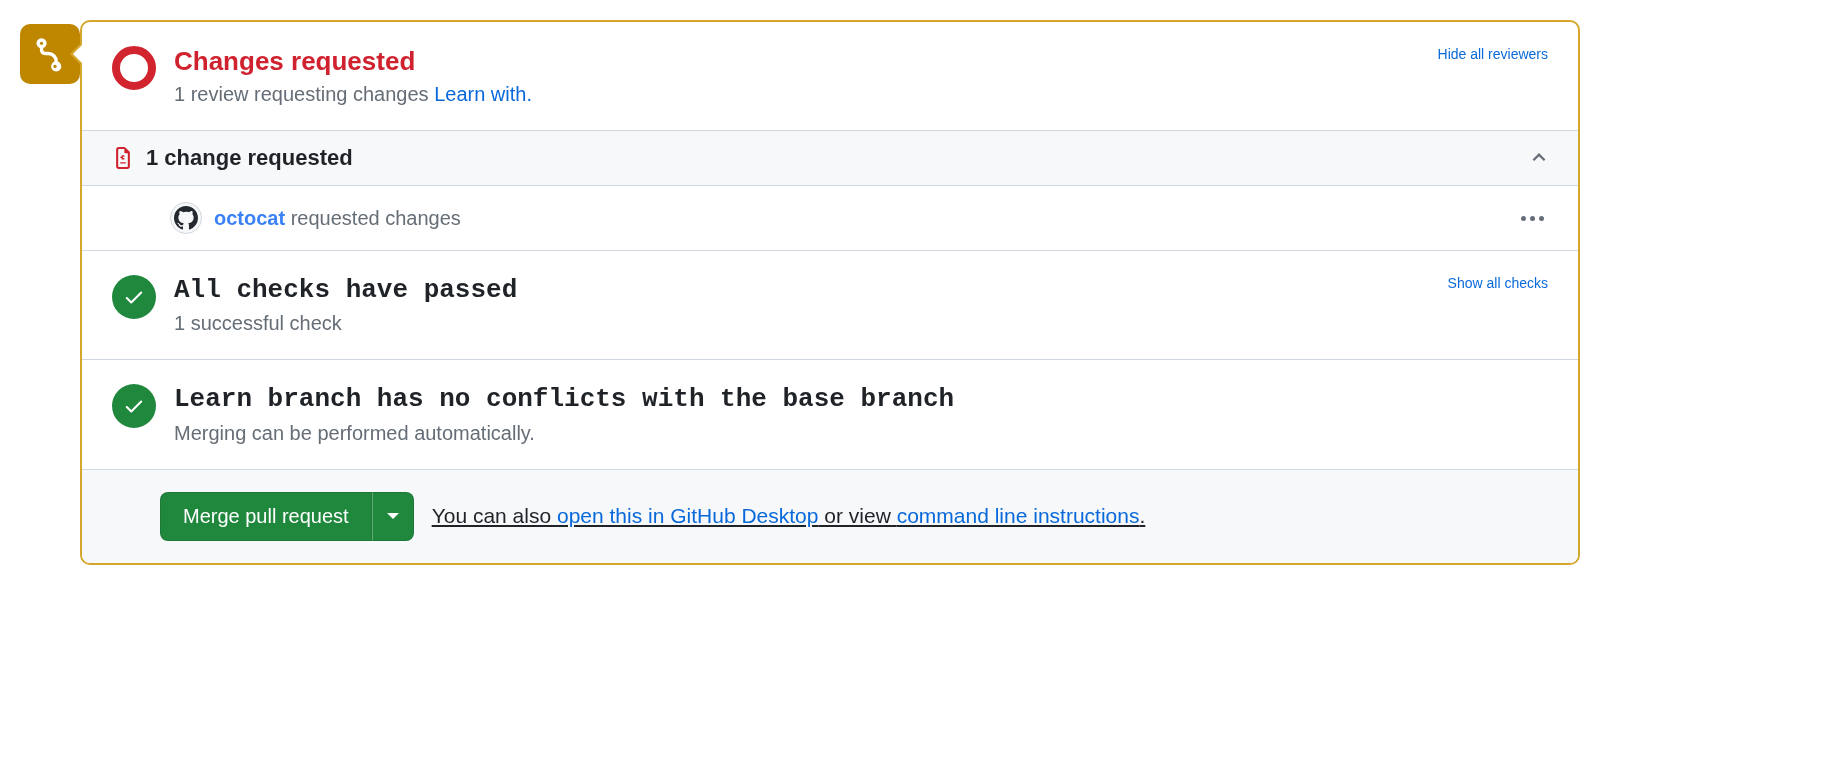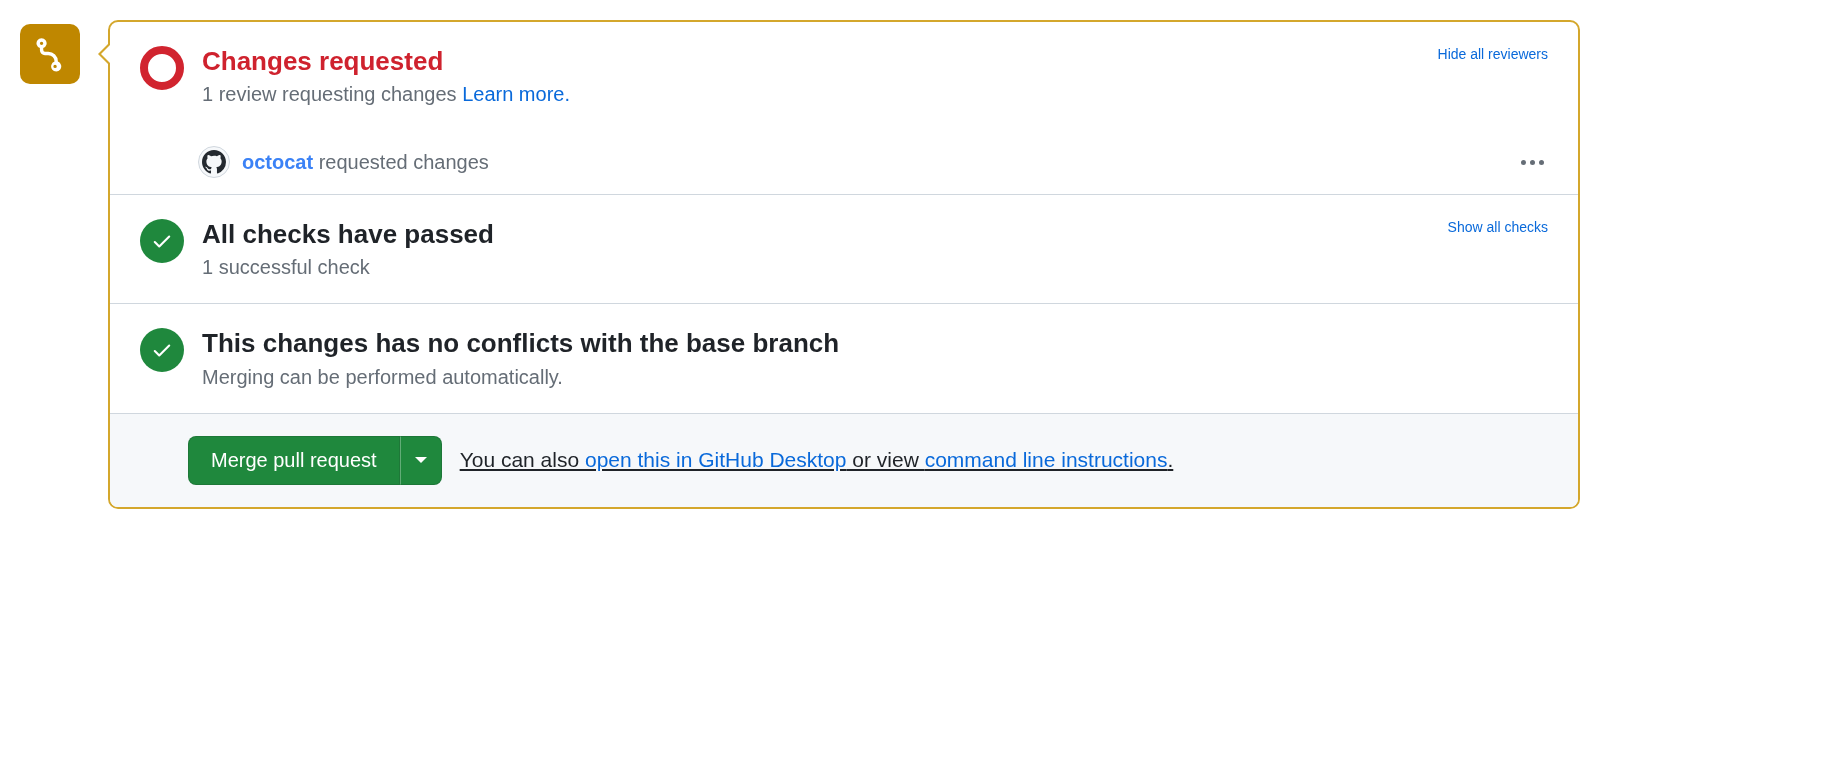--- a/index.html
+++ b/index.html
@@ -25,21 +25,20 @@
     justify-content: center;
     flex-shrink: 0;
     position: relative;
     margin-top: 4px;
   }
   .timeline-badge svg { width: 36px; height: 36px; fill: #ffffff; }
   .merge-box {
     flex: 1;
     border: 2px solid #d4a72c;
     border-radius: 10px;
-    margin-left: 28px;
     position: relative;
     background: #ffffff;
   }
   .merge-box::before {
     content: "";
     position: absolute;
     left: -12px;
     top: 20px;
     width: 0; height: 0;
     border-top: 12px solid transparent;
@@ -64,21 +63,21 @@
   }
   .status-circle {
     width:44px; height:44px; border-radius:50%;
     background:#1f883d; flex-shrink:0; margin-right:18px;
     display:flex; align-items:center; justify-content:center;
   }
   .status-circle svg { width:22px; height:22px; fill:#fff; }
   .section-body { flex:1; }
   .section-head { display:flex; justify-content:space-between; align-items:flex-start; }
   .title-red { font-size:26px; font-weight:600; color:#cf222e; line-height:1.2; }
-  .title-black { font-size:26px; font-weight:600; color:#1f2328; line-height:1.2; }
+  .title-black { font-size:26px; font-weight:600; color:#1f2328; line-height:1.2;font-family:Liberation Mono, monospace; }
   .subtext { font-size:20px; color:#656d76; margin-top:6px; }
   .link { color:#0969da; text-decoration:none; cursor:pointer; }
   .action-link { font-size:14px; color:#0969da; cursor:pointer; white-space:nowrap; margin-left:20px; }
 
   .change-header {
     background:#f6f8fa; border-top:1px solid #d0d7de; border-bottom:1px solid #d0d7de;
     padding:14px 30px; display:flex; align-items:center; justify-content:space-between;
   }
   .change-header-left { display:flex; align-items:center; gap:12px; }
   .diff-icon { width:22px; height:22px; }
@@ -126,28 +125,39 @@
 
   <div class="merge-box">
 
     <div class="section" style="border-bottom:none;">
       <div class="status-ring"></div>
       <div class="section-body">
         <div class="section-head">
           <div>
             <div class="title-red">Changes requested</div>
             <div class="subtext">
-              <span>1 review requesting changes </span><a class="link">Learn more.</a>
+              <span>1 review requesting changes </span><a class="link">Learn with.</a>
             </div>
           </div>
           <a class="action-link">Hide all reviewers</a>
         </div>
       </div>
     </div>
 
+    <div class="change-header">
+      <div class="change-header-left">
+        <svg class="diff-icon" viewBox="0 0 16 16">
+            <path fill="#cf222e" d="M9 0a1 1 0 0 1 .707.293l3 3A1 1 0 0 1 13 4v10a2 2 0 0 1-2 2H5a2 2 0 0 1-2-2V2a2 2 0 0 1 2-2h4zm0 1.5H5a.5.5 0 0 0-.5.5v12c0 .28.22.5.5.5h6a.5.5 0 0 0 .5-.5V4.5H9.5A.5.5 0 0 1 9 4V1.5zM7 6h2v1H8v1h1v1H7V8H6V7h1V6zm-1 5h4v1H6v-1z"></path>
+          </svg>
+        <span class="change-title">1 change requested</span>
+      </div>
+      <svg class="chevron" viewBox="0 0 16 16">
+          <path d="M3 10l5-5 5 5"></path>
+        </svg>
+    </div>
 
     <div class="reviewer-row">
       <div class="reviewer-left">
         <div class="avatar">
           <svg viewBox="0 0 16 16">
               <path fill="#24292f" d="M8 0C3.58 0 0 3.58 0 8c0 3.54 2.29 6.53 5.47 7.59.4.07.55-.17.55-.38 0-.19-.01-.82-.01-1.49-2.01.37-2.53-.49-2.69-.94-.09-.23-.48-.94-.82-1.13-.28-.15-.68-.52-.01-.53.63-.01 1.08.58 1.23.82.72 1.21 1.87.87 2.33.66.07-.52.28-.87.51-1.07-1.78-.2-3.64-.89-3.64-3.95 0-.87.31-1.59.82-2.15-.08-.2-.36-1.02.08-2.12 0 0 .67-.21 2.2.82A7.42 7.42 0 0 1 8 3.86c.68 0 1.36.09 2 .27 1.53-1.04 2.2-.82 2.2-.82.44 1.1.16 1.92.08 2.12.51.56.82 1.27.82 2.15 0 3.07-1.87 3.75-3.65 3.95.29.25.54.73.54 1.48 0 1.07-.01 1.93-.01 2.2 0 .21.15.46.55.38A8.01 8.01 0 0 0 16 8c0-4.42-3.58-8-8-8z"></path>
             </svg>
         </div>
         <span>
           <span class="reviewer-name">octocat</span><span class="reviewer-suffix"> requested changes</span>
@@ -177,21 +187,21 @@
       </div>
     </div>
 
     <div class="section">
       <div class="status-circle">
         <svg viewBox="0 0 16 16">
             <path d="M13.78 4.22a.75.75 0 0 1 0 1.06l-7.25 7.25a.75.75 0 0 1-1.06 0L2.22 9.28a.75.75 0 1 1 1.06-1.06L6 10.94l6.72-6.72a.75.75 0 0 1 1.06 0z"></path>
           </svg>
       </div>
       <div class="section-body">
-        <div class="title-black">This changes has no conflicts with the base branch</div>
+        <div class="title-black">Learn branch has no conflicts with the base branch</div>
         <div class="subtext">Merging can be performed automatically.</div>
       </div>
     </div>
 
     <div class="footer">
       <div class="merge-btn-group">
         <button class="merge-btn">Merge pull request</button>
         <button class="merge-dropdown">
           <svg viewBox="0 0 12 8">
               <path d="M0 1l6 6 6-6z"></path>

